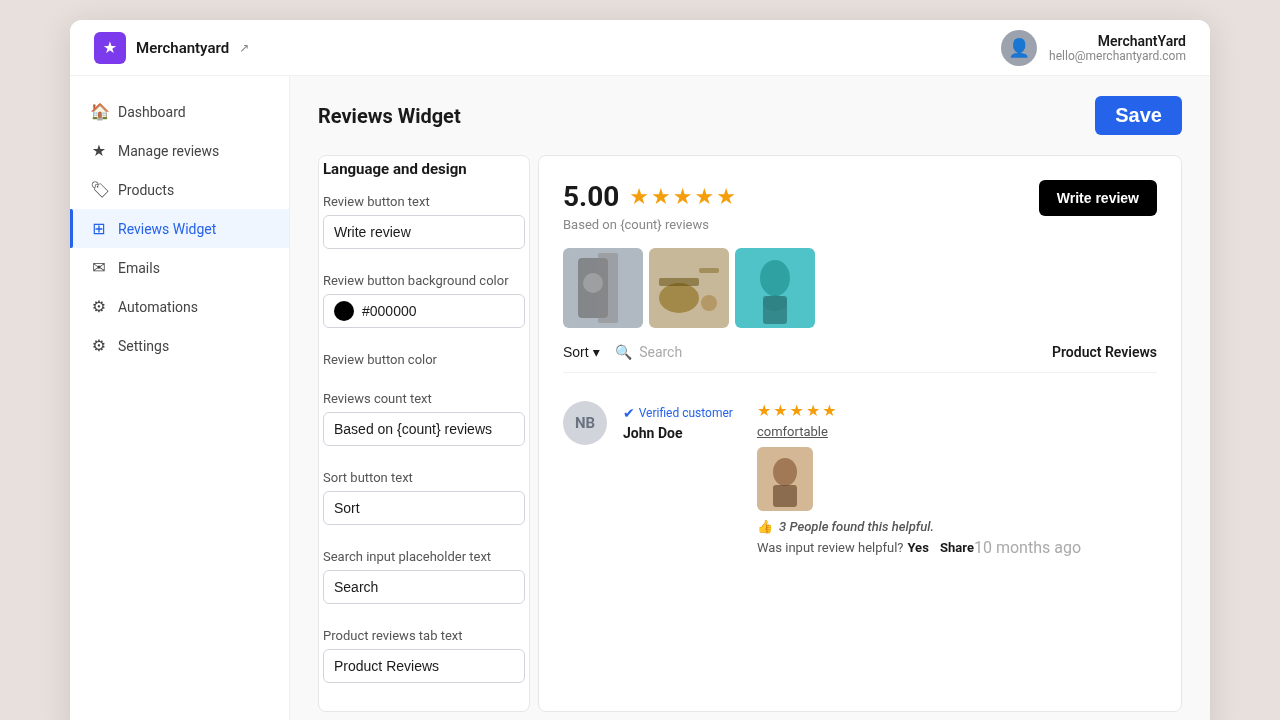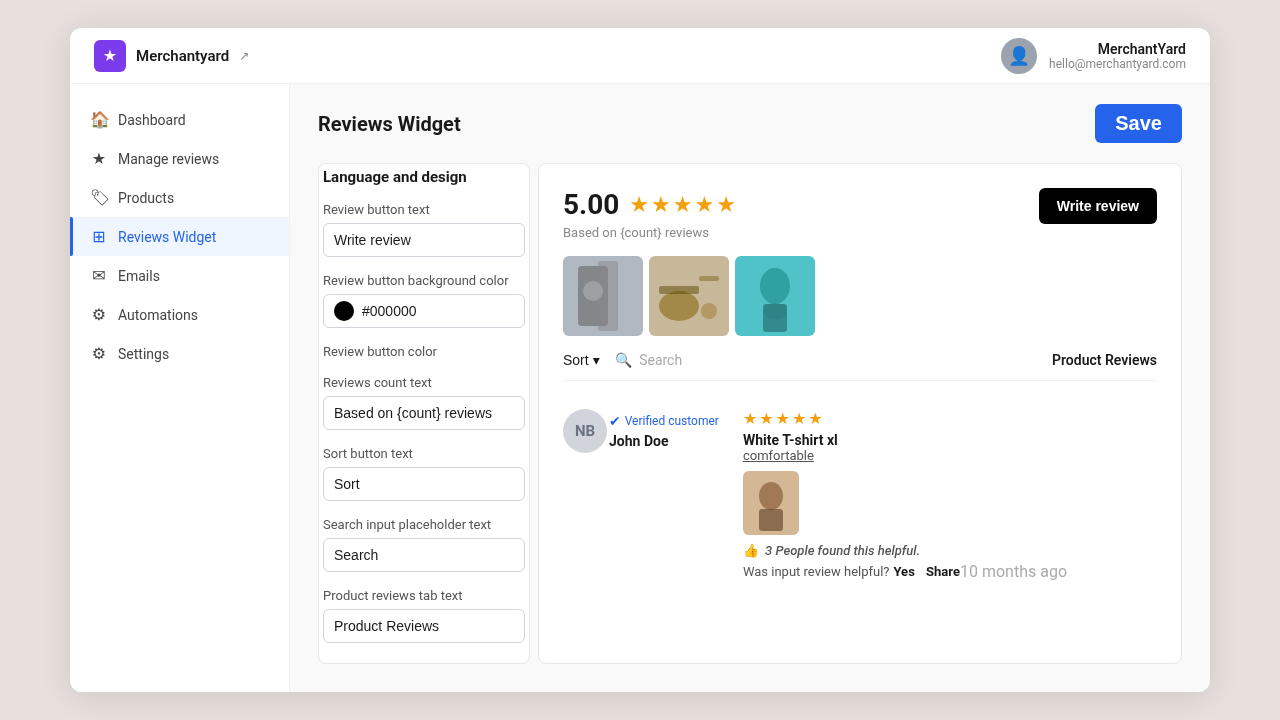--- a/index.html
+++ b/index.html
@@ -171,21 +171,21 @@
       padding: 4px;
       flex-shrink: 0;
     }
     .panel-section-title {
       font-size: 15px;
       font-weight: 700;
       color: #1a1a1a;
       margin-bottom: 16px;
     }
     .field-group {
-      margin-bottom: 16px;
+      margin-bottom: 24px;
     }
     .field-label {
       font-size: 13px;
       color: #555;
       margin-bottom: 6px;
     }
     .field-input {
       width: 100%;
       border: 1px solid #d1d5db;
       border-radius: 6px;
@@ -315,21 +315,21 @@
       font-size: 14px;
     }
     .product-reviews-tab {
       font-size: 14px;
       font-weight: 600;
       color: #1a1a1a;
     }
     
     .review-card {
       display: flex;
-      gap: 2px;
+      gap: 16px;
       padding: 12px 0;
     }
     .reviewer-avatar {
       width: 44px;
       height: 44px;
       border-radius: 50%;
       background: #d1d5db;
       display: flex;
       align-items: center;
       justify-content: center;
@@ -593,21 +593,20 @@
                   <div class="reviewer-name">John Doe</div>
                 </div>
                 <div class="review-content">
                   <div class="review-stars">
                     <span class="review-star">★</span>
                     <span class="review-star">★</span>
                     <span class="review-star">★</span>
                     <span class="review-star">★</span>
                     <span class="review-star">★</span>
                   </div>
-                  <div class="review-product">White T-shirt xl</div>
                   <div class="review-text">comfortable</div>
                   <div class="review-img">
                     <svg width="56" height="64" xmlns="http://www.w3.org/2000/svg">
                       <rect width="56" height="64" fill="#d4b896"></rect>
                       <ellipse cx="28" cy="25" rx="12" ry="14" fill="#8B5E3C" opacity="0.7"></ellipse>
                       <rect x="16" y="38" width="24" height="22" rx="3" fill="#5a3820" opacity="0.6"></rect>
                     </svg>
                   </div>
                   <div class="helpful-section">
                     <span>👍</span>

